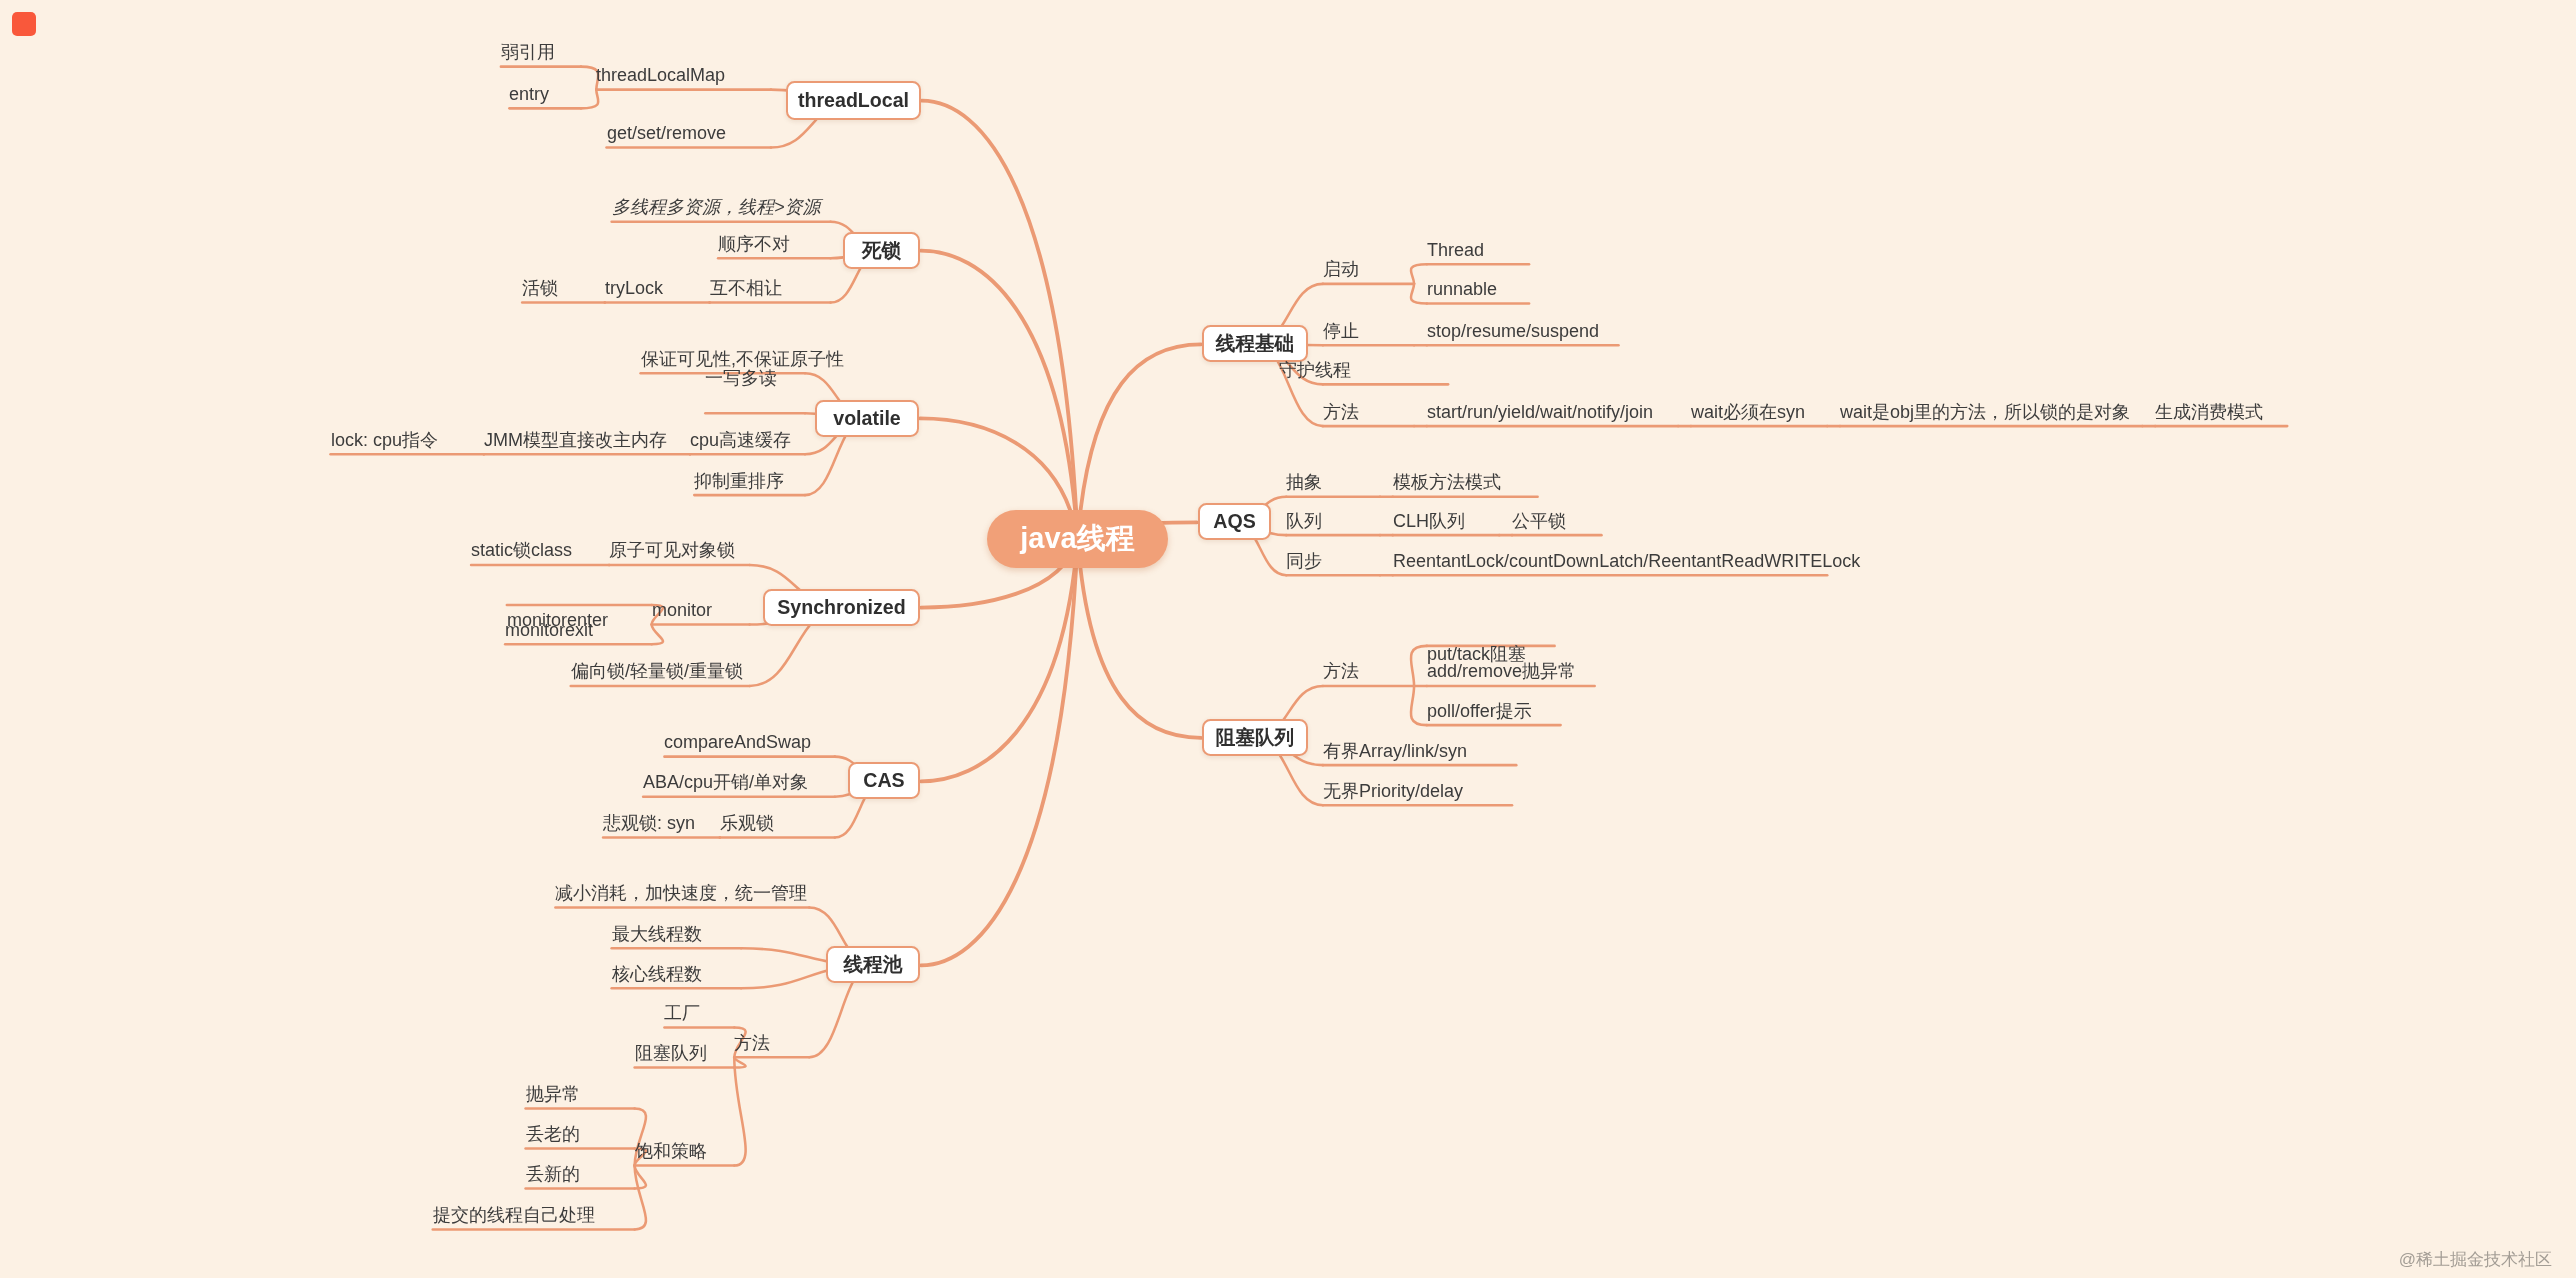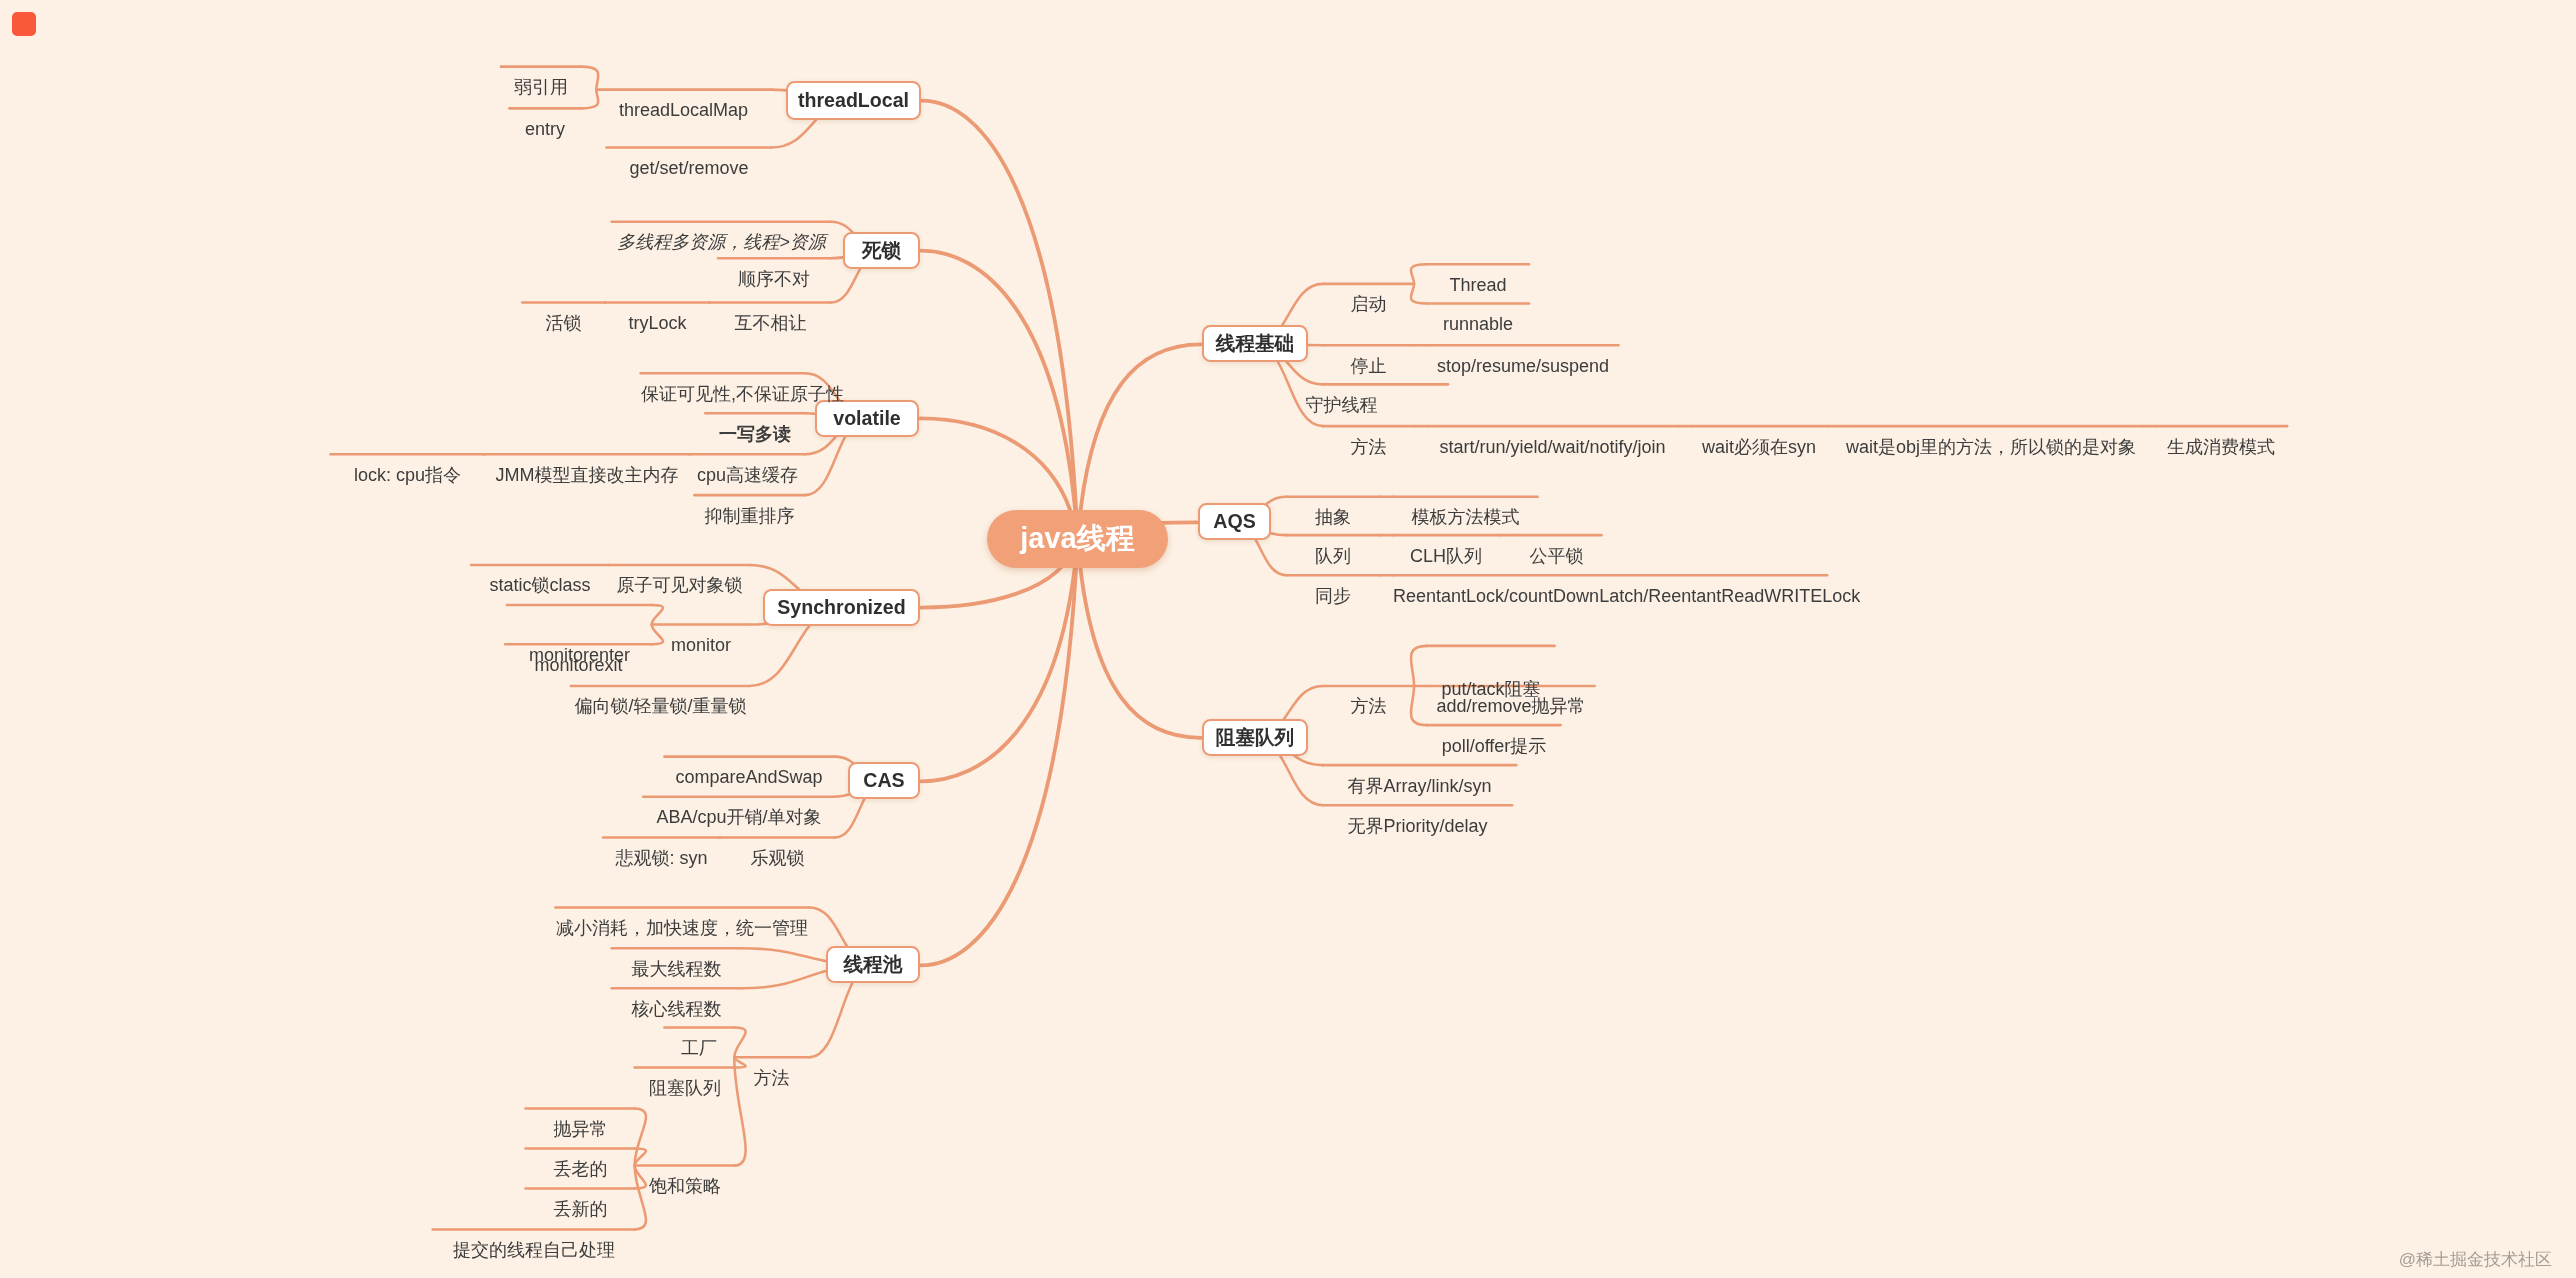--- a/index.html
+++ b/index.html
@@ -16,22 +16,22 @@
   }
   html,body{margin:0;padding:0;}
   body{
     width:2576px;height:1279px;position:relative;overflow:hidden;
     background:var(--bg);
     font-family:"Liberation Sans","DejaVu Sans",sans-serif;
   }
   #links{position:absolute;left:0;top:0;z-index:1;}
   #labels{position:absolute;left:0;top:0;width:2576px;height:1279px;z-index:2;}
   .topic{
-    position:absolute;height:24px;line-height:24px;text-align:center;
-    white-space:nowrap;font-size:18px;color:var(--label-text);margin-top:35px;
+    position:absolute;height:24px;line-height:24px;text-align:left;
+    white-space:nowrap;font-size:18px;color:var(--label-text);
   }
   .node{
     position:absolute;background:var(--node-bg);
     border:2.6px solid var(--node-border);border-radius:8.5px;
     box-sizing:border-box;display:flex;align-items:center;justify-content:center;
     font-weight:bold;font-size:19.6px;color:var(--node-text);white-space:nowrap;
     box-shadow:0 1.7px 4.3px rgba(120,70,30,0.10);
   }
   .center{
     position:absolute;background:var(--center-bg);border-radius:31px;
@@ -189,21 +189,21 @@
     <div class="topic" style="left: 509px; width: 72px; top: 82px;">entry</div>
     <div class="topic" style="left: 607px; width: 164px; top: 121px;">get/set/remove</div>
     <div class="node" style="left: 843px; top: 232px; width: 77px; height: 37px;">死锁</div>
     <div class="topic" style="left: 612px; width: 219px; top: 195px; font-style: italic;">多线程多资源，线程&gt;资源</div>
     <div class="topic" style="left: 718px; width: 112px; top: 232px;">顺序不对</div>
     <div class="topic" style="left: 710px; width: 121px; top: 276px;">互不相让</div>
     <div class="topic" style="left: 605px; width: 105px; top: 276px;">tryLock</div>
     <div class="topic" style="left: 522px; width: 83px; top: 276px;">活锁</div>
     <div class="node" style="left: 815px; top: 400px; width: 104px; height: 37px;">volatile</div>
     <div class="topic" style="left: 641px; width: 164px; top: 347px;">保证可见性,不保证原子性</div>
-    <div class="topic" style="left: 705px; width: 100px; top: 387px; font-weight: bold;">一写多读</div>
+    <div class="topic" style="left: 705px; width: 100px; top: 366px;">一写多读</div>
     <div class="topic" style="left: 690px; width: 115px; top: 428px;">cpu高速缓存</div>
     <div class="topic" style="left: 484px; width: 206px; top: 428px;">JMM模型直接改主内存</div>
     <div class="topic" style="left: 331px; width: 153px; top: 428px;">lock: cpu指令</div>
     <div class="topic" style="left: 694px; width: 111px; top: 469px;">抑制重排序</div>
     <div class="node" style="left: 763px; top: 589px; width: 157px; height: 37px;">Synchronized</div>
     <div class="topic" style="left: 609px; width: 141px; top: 538px;">原子可见对象锁</div>
     <div class="topic" style="left: 471px; width: 138px; top: 538px;">static锁class</div>
     <div class="topic" style="left: 652px; width: 98px; top: 598px;">monitor</div>
     <div class="topic" style="left: 507px; width: 145px; top: 608px;">monitorenter</div>
     <div class="topic" style="left: 505px; width: 147px; top: 618px;">monitorexit</div>

